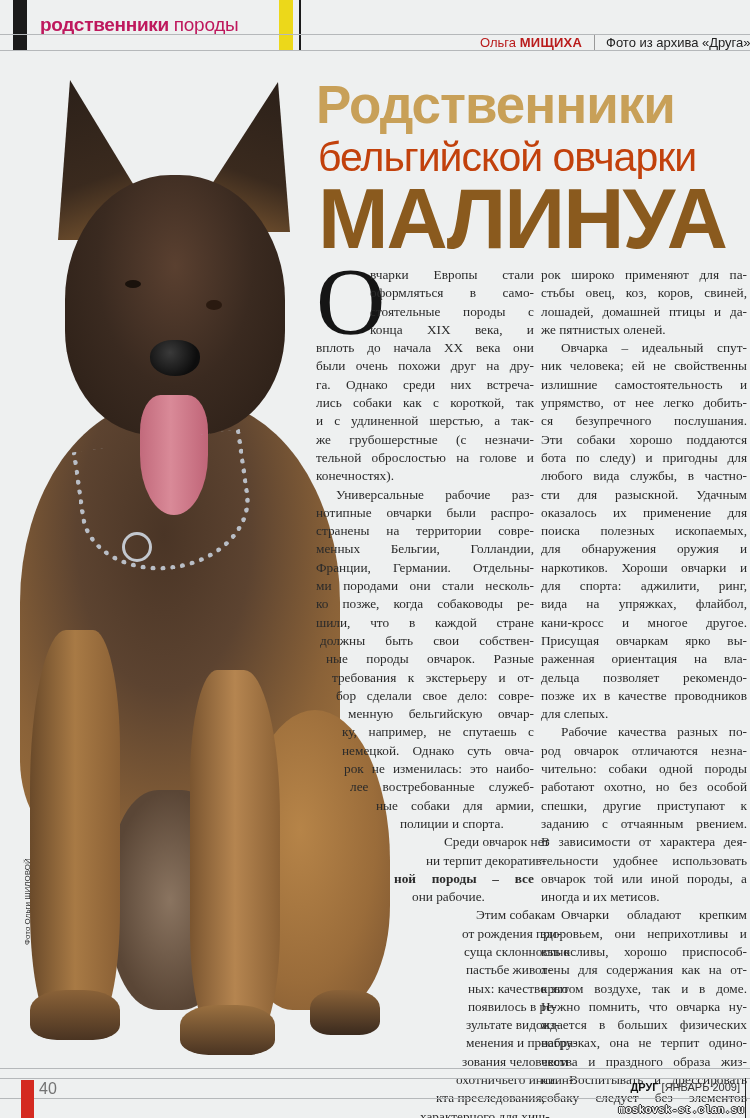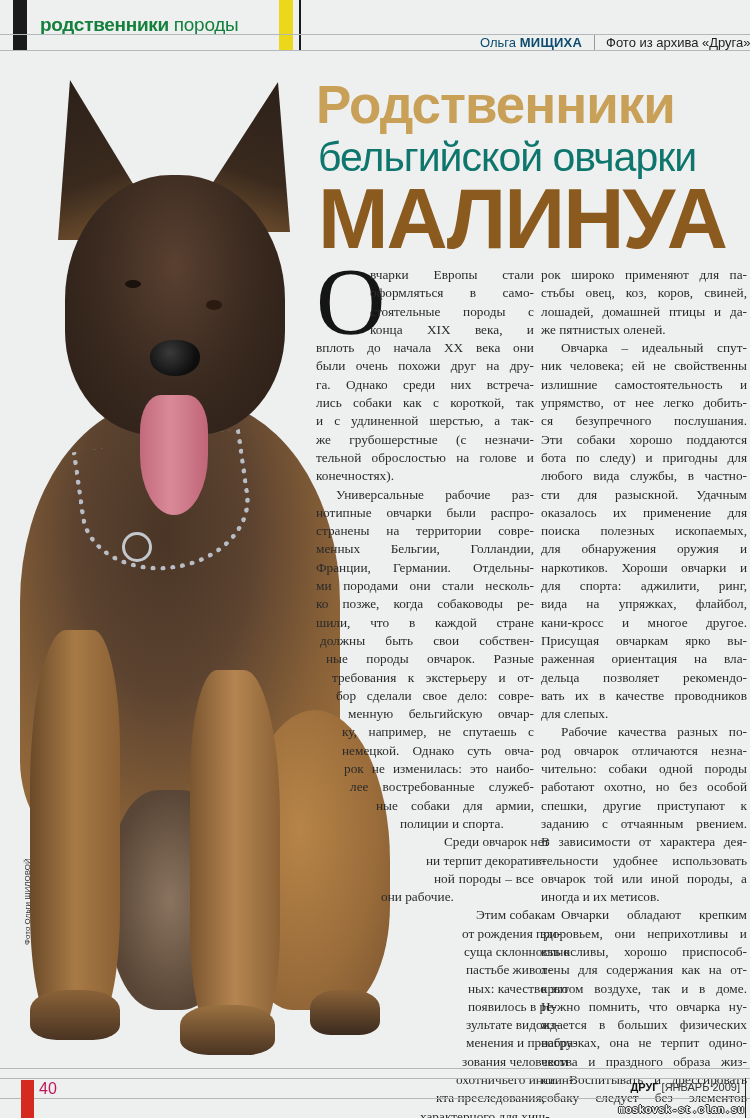--- a/index.html
+++ b/index.html
@@ -1,28 +1,28 @@
 <!DOCTYPE html>
 <html><head>
 <meta charset="utf-8">
 <style>
   * { box-sizing: border-box; margin: 0; padding: 0; }
   html, body { width: 750px; height: 1118px; overflow: hidden; background: #eef0f0; }
   body { position: relative; font-family: "Liberation Serif", serif; color: #2a2a2a; }
 
   
   .hdr-black { position: absolute; left: 13px; top: 0; width: 14px; height: 50px; background: #1a1a1a; }
-  .hdr-section { position: absolute; left: 40px; top: 14px; font-family: "Liberation Sans", sans-serif; font-size: 19px; line-height: 22px; color: #15803d; white-space: nowrap; letter-spacing: -0.3px; }
+  .hdr-section { position: absolute; left: 40px; top: 14px; font-family: "Liberation Sans", sans-serif; font-size: 19px; line-height: 22px; color: #be185d; white-space: nowrap; letter-spacing: -0.3px; }
   .hdr-section b { font-weight: 700; }
   .hdr-section span.light { font-weight: 400; }
   .hdr-yellow { position: absolute; left: 279px; top: 0; width: 14px; height: 50px; background: #ecd81a; }
   .hdr-vline { position: absolute; left: 299px; top: 0; width: 2px; height: 50px; background: #1a1a1a; }
   .hdr-line1 { position: absolute; left: 0; right: 0; top: 34px; height: 1px; background: #b5b8ba; }
   .hdr-line2 { position: absolute; left: 0; right: 0; top: 50px; height: 1px; background: #b5b8ba; }
-  .hdr-author { position: absolute; left: 480px; top: 35px; font-family: "Liberation Sans", sans-serif; font-size: 13px; line-height: 15px; color: #0c4a6e; white-space: nowrap; }
+  .hdr-author { position: absolute; left: 480px; top: 35px; font-family: "Liberation Sans", sans-serif; font-size: 13px; line-height: 15px; color: #b91c1c; white-space: nowrap; }
   .hdr-author b { font-weight: 700; letter-spacing: 0.3px; }
   .hdr-sep { position: absolute; left: 594px; top: 35px; width: 1px; height: 15px; background: #999; }
   .hdr-photo { position: absolute; left: 606px; top: 35px; font-family: "Liberation Sans", sans-serif; font-size: 13px; line-height: 15px; color: #222; white-space: nowrap; }
 
   
   .photo { position: absolute; left: 10px; top: 70px; width: 400px; height: 990px; }
   .dog { position: absolute; }
   .ear-l { left: 48px; top: 10px; width: 80px; height: 160px; background: linear-gradient(160deg,#2b2019 0%,#3a2a1e 60%,#7a5630 100%); clip-path: polygon(15% 0,100% 70%,60% 100%,0 100%); }
   .ear-r { left: 200px; top: 12px; width: 80px; height: 150px; background: linear-gradient(200deg,#2b2019 0%,#3a2a1e 60%,#7a5630 100%); clip-path: polygon(85% 0,100% 100%,30% 100%,0 70%); }
   .head { left: 55px; top: 105px; width: 220px; height: 260px; border-radius: 48% 48% 40% 40%; background: radial-gradient(ellipse at 50% 35%,#5a4030 0%,#3a2a20 50%,#2a1e16 100%); }
@@ -37,38 +37,38 @@
   .belly { left: 100px; top: 720px; width: 120px; height: 220px; border-radius: 40%; background: radial-gradient(ellipse at 50% 50%,#8a7460,#5a4636 70%); }
   .paw-l { left: 20px; top: 920px; width: 90px; height: 50px; border-radius: 40% 40% 30% 30%; background: linear-gradient(180deg,#8a6238,#4a3422); }
   .paw-r { left: 170px; top: 935px; width: 95px; height: 50px; border-radius: 40% 40% 30% 30%; background: linear-gradient(180deg,#9a7040,#4a3422); }
   .paw-b { left: 300px; top: 920px; width: 70px; height: 45px; border-radius: 40% 40% 30% 30%; background: linear-gradient(180deg,#8a6238,#3a2a1e); }
   .chain { left: 70px; top: 370px; width: 170px; height: 130px; border: 5px dotted #b9bec6; border-top: none; border-radius: 0 0 50% 50%; transform: rotate(-8deg); }
   .ring { left: 112px; top: 462px; width: 30px; height: 30px; border: 3px solid #c3c8cf; border-radius: 50%; }
   .photo-credit { position: absolute; left: 23px; top: 945px; transform: rotate(-90deg); transform-origin: left top; font-family: "Liberation Sans", sans-serif; font-size: 8px; color: #333; white-space: nowrap; }
 
   
   .title1 { position: absolute; left: 316px; top: 74px; font-family: "Liberation Sans", sans-serif; font-weight: 700; font-size: 54px; line-height: 60px; color: #c8a058; letter-spacing: -1px; white-space: nowrap; transform: scaleX(0.98); transform-origin: left; }
-  .title2 { position: absolute; left: 318px; top: 134px; font-family: "Liberation Sans", sans-serif; font-weight: 400; font-size: 41px; line-height: 46px; color: #0f766e; letter-spacing: -1px; white-space: nowrap; }
+  .title2 { position: absolute; left: 318px; top: 134px; font-family: "Liberation Sans", sans-serif; font-weight: 400; font-size: 41px; line-height: 46px; color: #c2410c; letter-spacing: -1px; white-space: nowrap; }
   .title3 { position: absolute; left: 318px; top: 172px; font-family: "Liberation Sans", sans-serif; font-weight: 700; font-size: 86px; line-height: 92px; color: #8a5a1e; letter-spacing: -2px; white-space: nowrap; transform: scaleX(0.985); transform-origin: left; }
 
   
   .txt { position: absolute; font-size: 13.3px; line-height: 18.3px; color: #2a2a2a; text-align: justify; hyphens: manual; }
   .txt .line { display: block; white-space: nowrap; text-align-last: justify; }
   .txt .line.last { text-align-last: left; }
   .txt .line.ind { padding-left: 20px; }
   .col1 { left: 316px; top: 266px; width: 218px; }
   .col2 { left: 541px; top: 266px; width: 206px; }
   .dropcap { position: absolute; left: 316px; top: 262px; font-family: "Liberation Serif", serif; font-size: 96px; line-height: 80px; color: #151515; }
 
   
   .ftr-line1 { position: absolute; left: 0; right: 0; top: 1068px; height: 1px; background: #b5b8ba; }
   .ftr-line2 { position: absolute; left: 0; right: 0; top: 1078px; height: 1px; background: #b5b8ba; }
   .ftr-line3 { position: absolute; left: 0; right: 0; top: 1098px; height: 1px; background: #b5b8ba; }
   .ftr-red { position: absolute; left: 21px; top: 1080px; width: 13px; height: 38px; background: #d42a20; }
-  .ftr-page { position: absolute; left: 39px; top: 1080px; font-family: "Liberation Sans", sans-serif; font-size: 16px; line-height: 18px; color: #be185d; }
+  .ftr-page { position: absolute; left: 39px; top: 1080px; font-family: "Liberation Sans", sans-serif; font-size: 16px; line-height: 18px; color: #737373; }
   .ftr-mag { position: absolute; right: 10px; top: 1081px; font-family: "Liberation Sans", sans-serif; font-size: 11px; line-height: 13px; color: #333; white-space: nowrap; }
   .ftr-mag b { font-weight: 700; color: #111; }
   .ftr-vline { position: absolute; left: 745px; top: 1078px; width: 1px; height: 40px; background: #222; }
   .watermark { position: absolute; right: 6px; top: 1104px; font-family: "Liberation Mono", monospace; font-weight: 700; font-size: 11px; line-height: 13px; color: #fff; text-shadow: 1px 0 #222,-1px 0 #222,0 1px #222,0 -1px #222; white-space: nowrap; padding-left: 21px; }
 </style>
 </head>
 <body>
 
 <div class="hdr-black"></div>
 <div class="hdr-section"><b>родственники</b> <span class="light">породы</span></div>
@@ -133,22 +133,22 @@
     <span class="line" style="margin-left: 20px;">бор сделали свое дело: совре-</span>
     <span class="line" style="margin-left: 32px;">менную бельгийскую овчар-</span>
     <span class="line" style="margin-left: 26px;">ку, например, не спутаешь с</span>
     <span class="line" style="margin-left: 26px;">немецкой. Однако суть овча-</span>
     <span class="line" style="margin-left: 28px;">рок не изменилась: это наибо-</span>
     <span class="line" style="margin-left: 34px;">лее востребованные служеб-</span>
     <span class="line" style="margin-left: 60px;">ные собаки для армии,</span>
     <span class="line last" style="margin-left: 84px;">полиции и спорта.</span>
     <span class="line ind" style="margin-left: 108px;">Среди овчарок нет</span>
     <span class="line" style="margin-left: 110px;">ни терпит декоратив-</span>
-    <span class="line" style="margin-left: 118px;">ной породы – все</span>
-    <span class="line last" style="margin-left: 65px;">они рабочие.</span>
+    <span class="line" style="margin-left: 78px; font-weight: bold;">ной породы – все</span>
+    <span class="line last" style="margin-left: 96px;">они рабочие.</span>
     <span class="line ind" style="margin-left: 140px;">Этим собакам</span>
     <span class="line" style="margin-left: 146px;">от рождения при-</span>
     <span class="line" style="margin-left: 148px;">суща склонность к</span>
     <span class="line" style="margin-left: 150px;">пастьбе живот-</span>
     <span class="line" style="margin-left: 152px;">ных: качество это</span>
     <span class="line" style="margin-left: 152px;">появилось в ре-</span>
     <span class="line" style="margin-left: 150px;">зультате видоиз-</span>
     <span class="line" style="margin-left: 150px;">менения и преобра-</span>
     <span class="line" style="margin-left: 146px;">зования человеком</span>
     <span class="line" style="margin-left: 140px;">охотничьего инстин-</span>
@@ -172,21 +172,21 @@
     <span class="line">оказалось их применение для</span>
     <span class="line">поиска полезных ископаемых,</span>
     <span class="line">для обнаружения оружия и</span>
     <span class="line">наркотиков. Хороши овчарки и</span>
     <span class="line">для спорта: аджилити, ринг,</span>
     <span class="line">вида на упряжках, флайбол,</span>
     <span class="line">кани-кросс и многое другое.</span>
     <span class="line">Присущая овчаркам ярко вы-</span>
     <span class="line">раженная ориентация на вла-</span>
     <span class="line">дельца позволяет рекомендо-</span>
-    <span class="line">вать их в качестве проводников</span>
+    <span class="line">позже их в качестве проводников</span>
     <span class="line last">для слепых.</span>
     <span class="line ind">Рабочие качества разных по-</span>
     <span class="line">род овчарок отличаются незна-</span>
     <span class="line">чительно: собаки одной породы</span>
     <span class="line">работают охотно, но без особой</span>
     <span class="line">спешки, другие приступают к</span>
     <span class="line">заданию с отчаянным рвением.</span>
     <span class="line">В зависимости от характера дея-</span>
     <span class="line">тельности удобнее использовать</span>
     <span class="line">овчарок той или иной породы, а</span>

